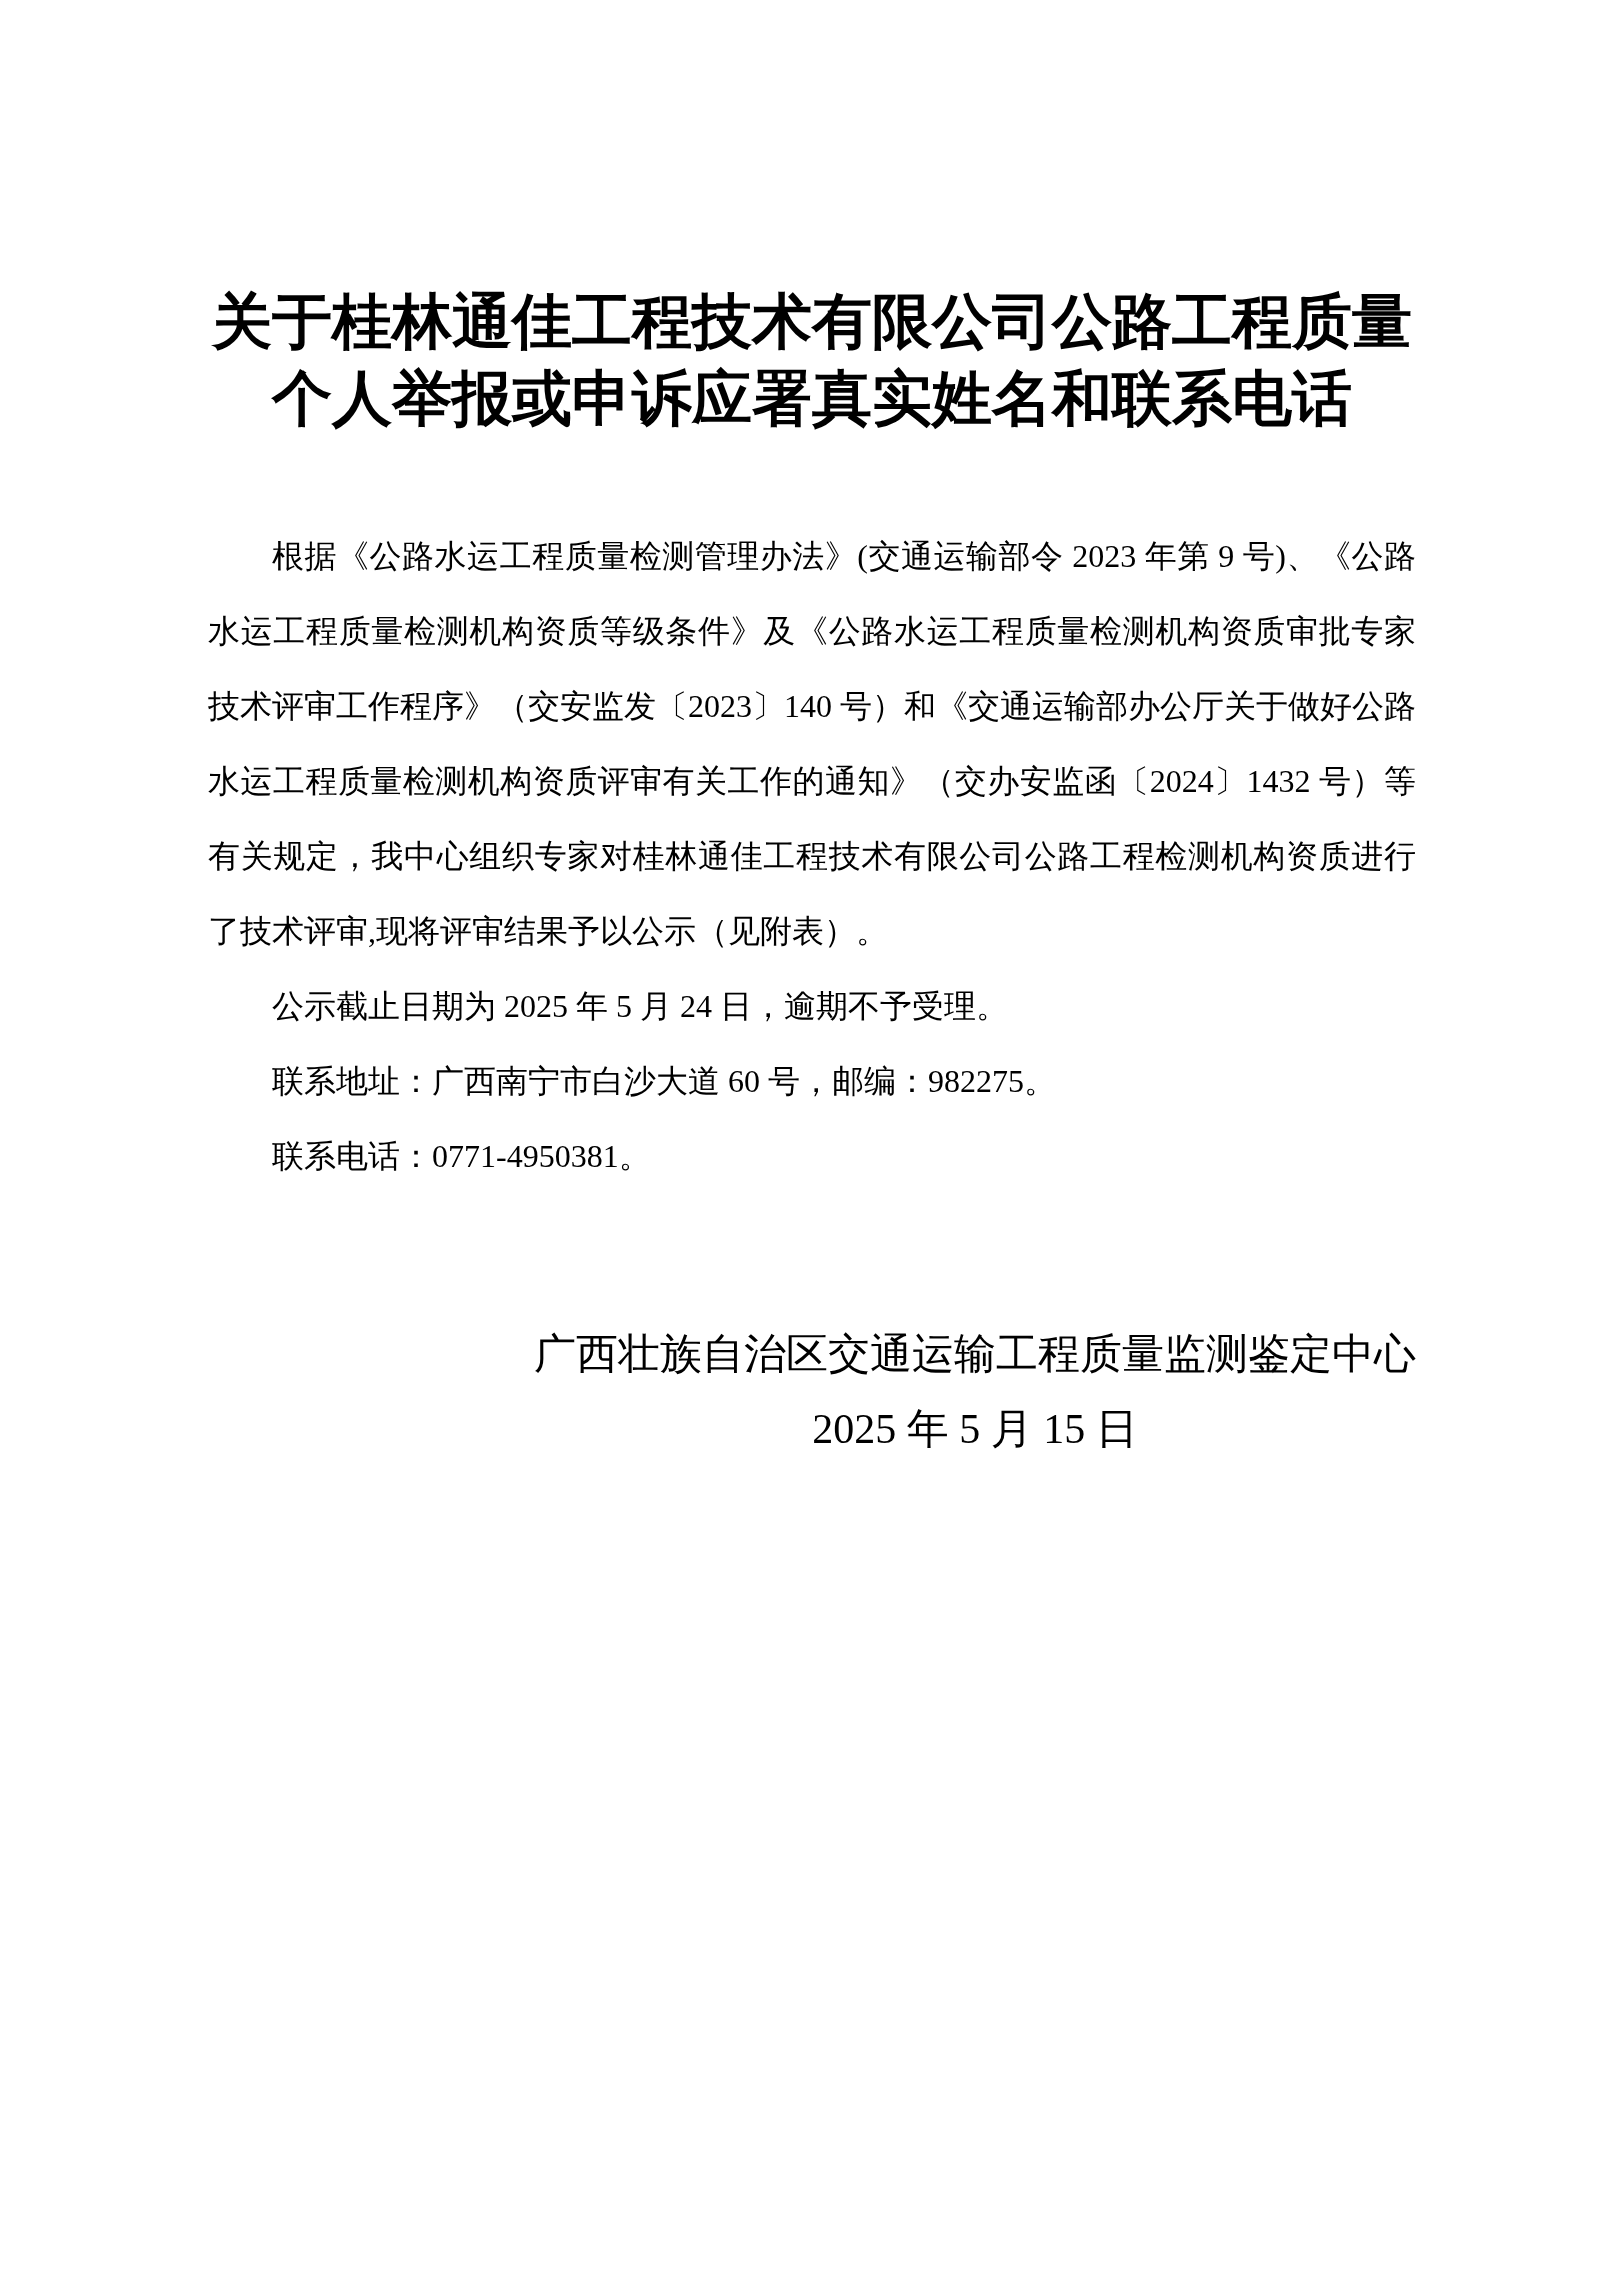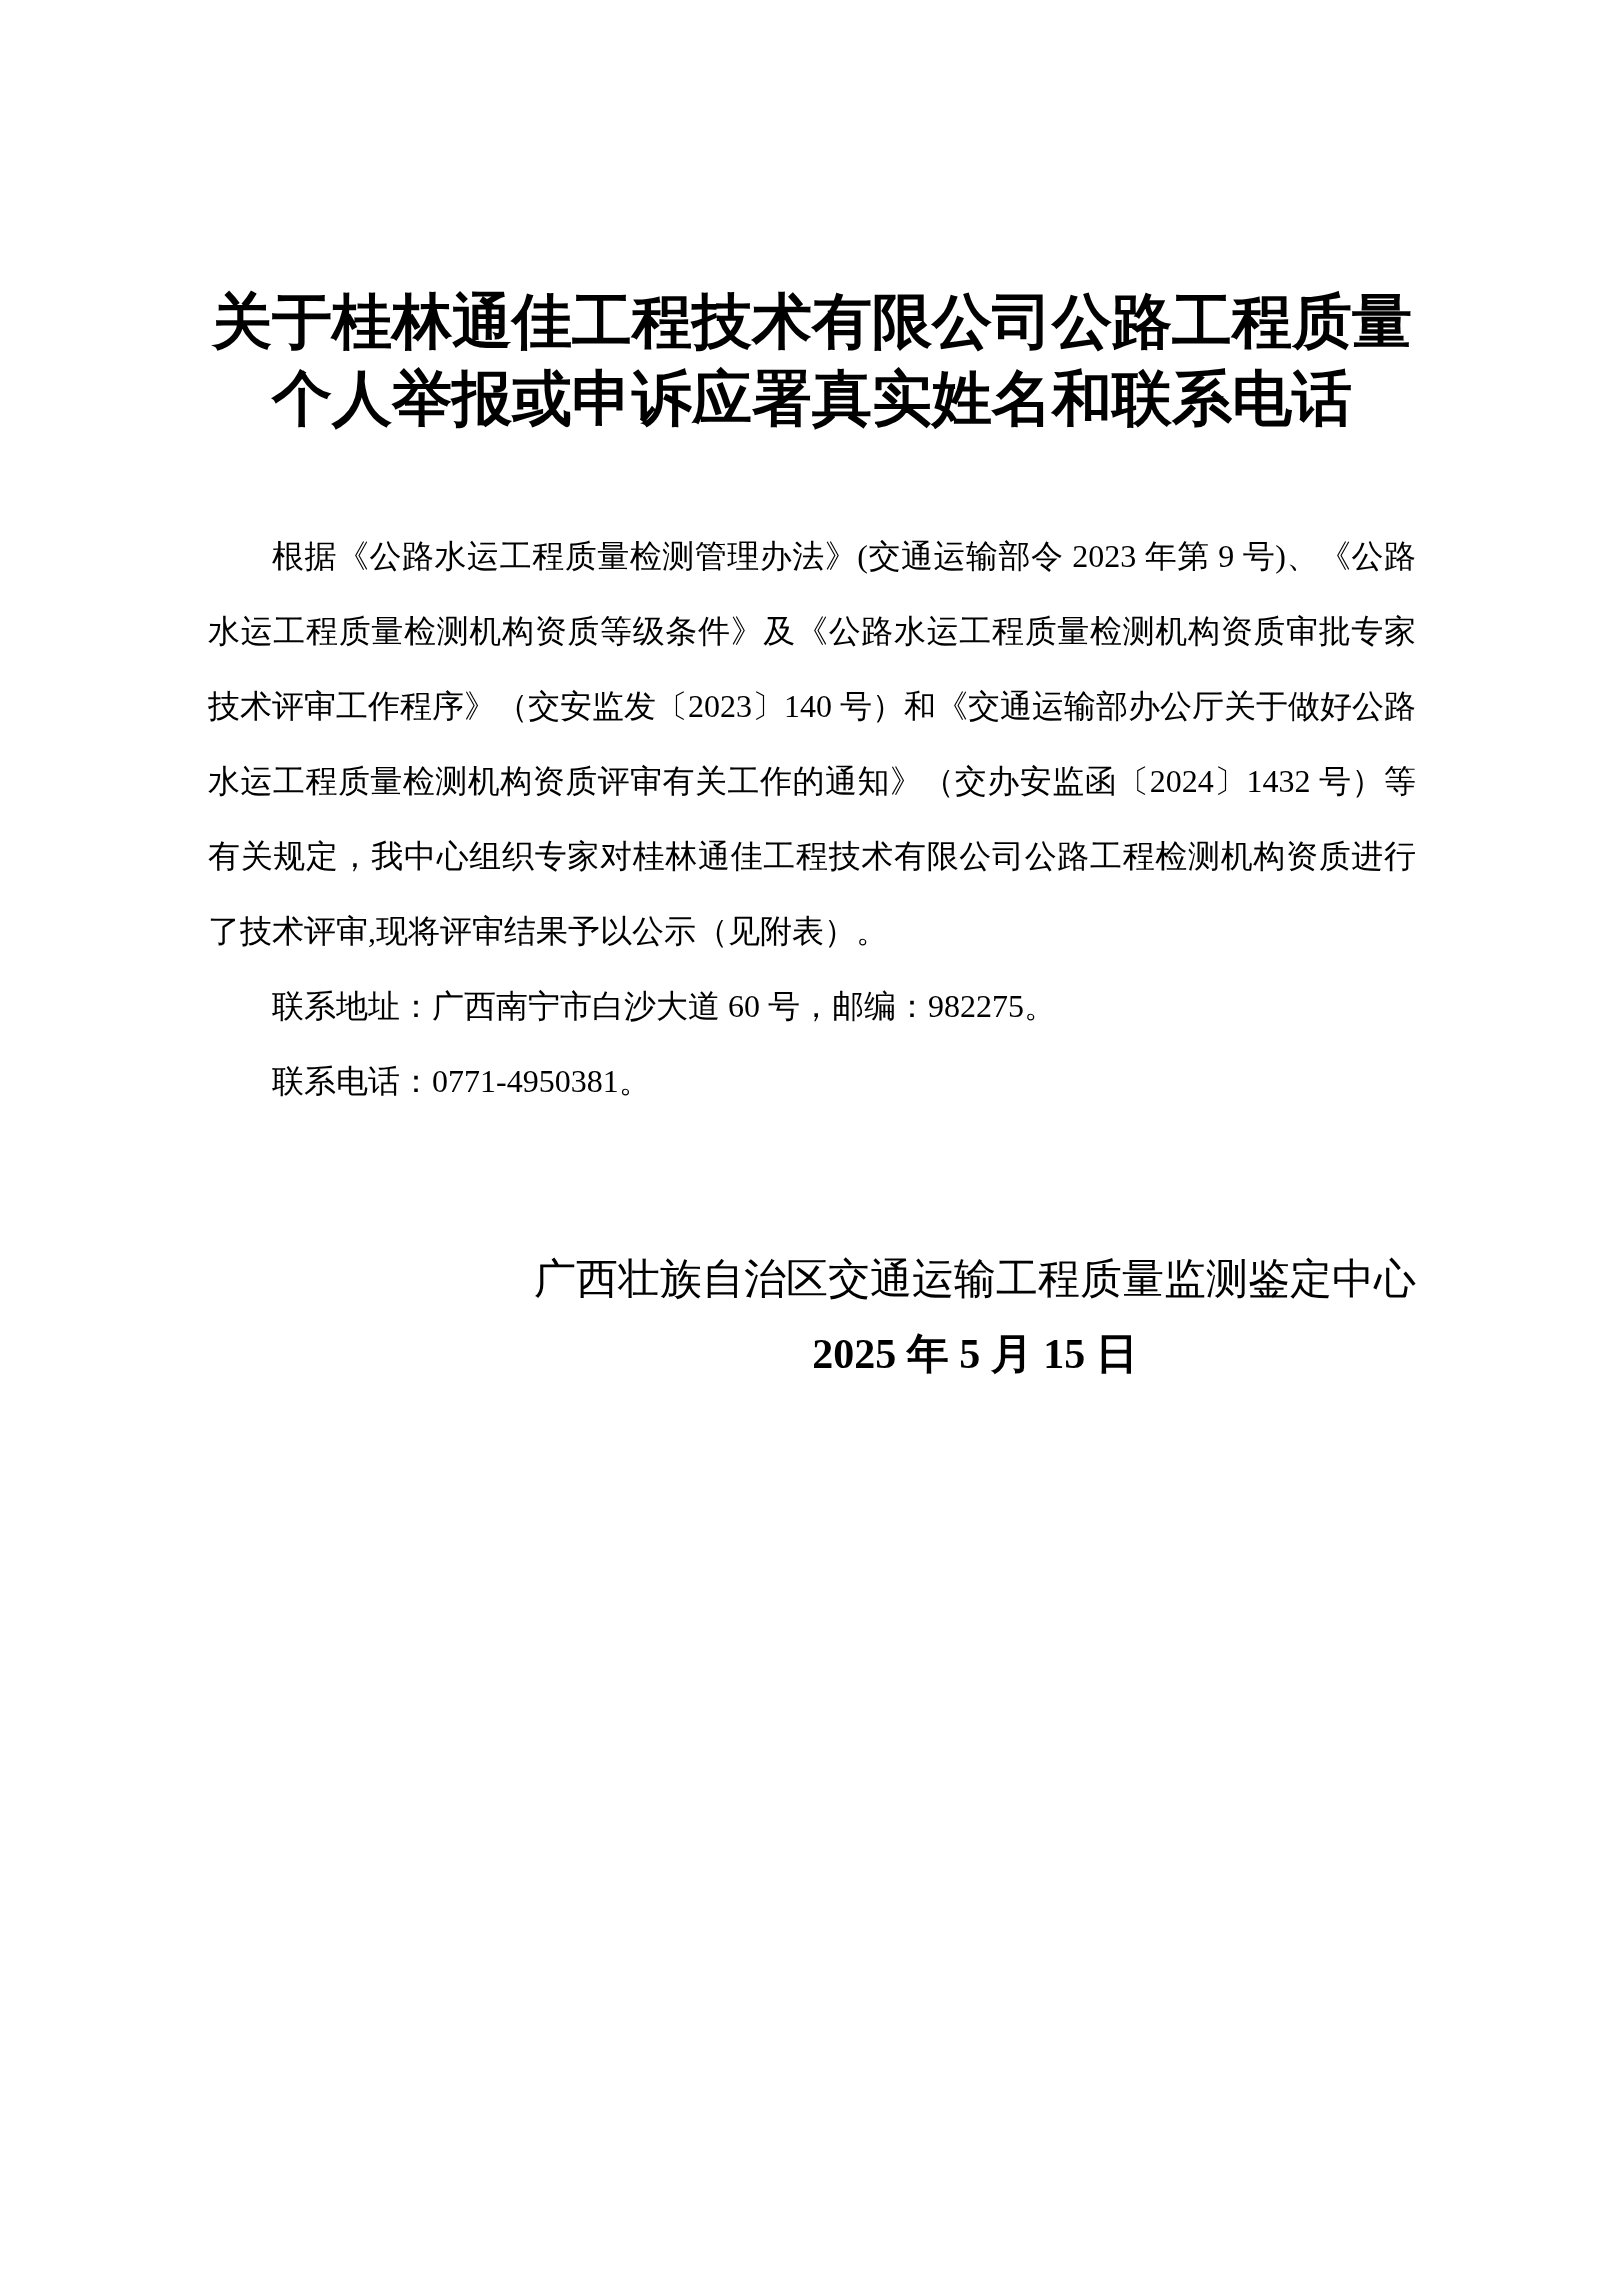--- a/index.html
+++ b/index.html
@@ -53,36 +53,36 @@
     margin-left: auto;
     width: max-content;
     max-width: 100%;
     text-align: center;
   }
   .signature-org {
     white-space: nowrap;
   }
   .signature-date {
     white-space: nowrap;
-    font-weight: bold;
   }
 </style>
 </head>
 <body>
 
 <div class="page">
   <div class="content">
 
     <div class="doc-title">
       <div class="title-line">关于桂林通佳工程技术有限公司公路工程质量</div>
       <div class="title-line">个人举报或申诉应署真实姓名和联系电话</div>
     </div>
 
     <div class="doc-body">
       <p>根据《公路水运工程质量检测管理办法》(交通运输部令 2023 年第 9 号)、《公路水运工程质量检测机构资质等级条件》及《公路水运工程质量检测机构资质审批专家技术评审工作程序》（交安监发〔2023〕140 号）和《交通运输部办公厅关于做好公路水运工程质量检测机构资质评审有关工作的通知》（交办安监函〔2024〕1432 号）等有关规定，我中心组织专家对桂林通佳工程技术有限公司公路工程检测机构资质进行了技术评审,现将评审结果予以公示（见附表）。</p>
+      <p>公示截止日期为 2025 年 5 月 24 日，逾期不予受理。</p>
       <p>联系地址：广西南宁市白沙大道 60 号，邮编：982275。</p>
       <p>联系电话：0771-4950381。</p>
     </div>
 
     <div class="signature-block">
       <div class="signature-inner">
         <div class="signature-org">广西壮族自治区交通运输工程质量监测鉴定中心</div>
         <div class="signature-date">2025 年 5 月 15 日</div>
       </div>
     </div>

